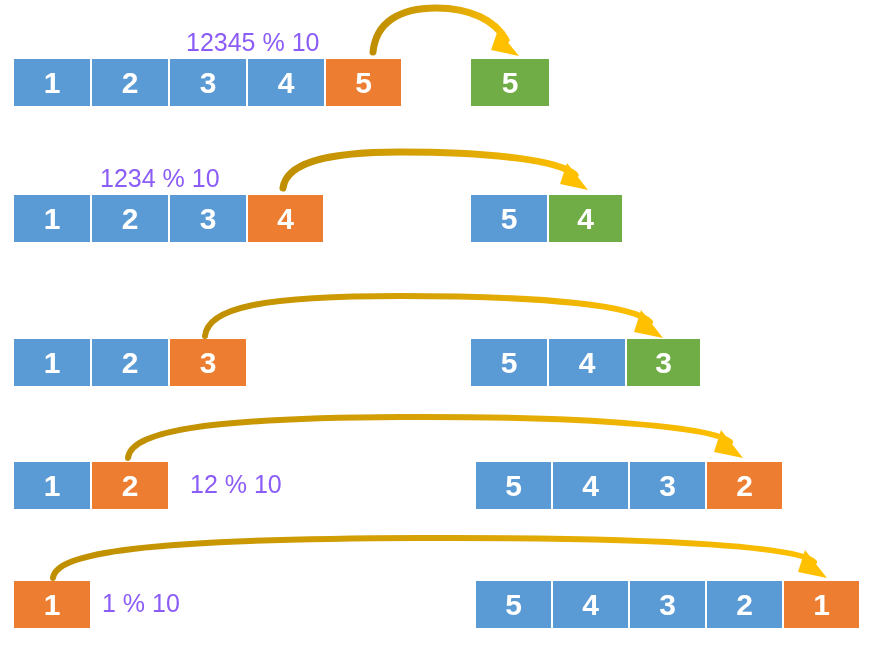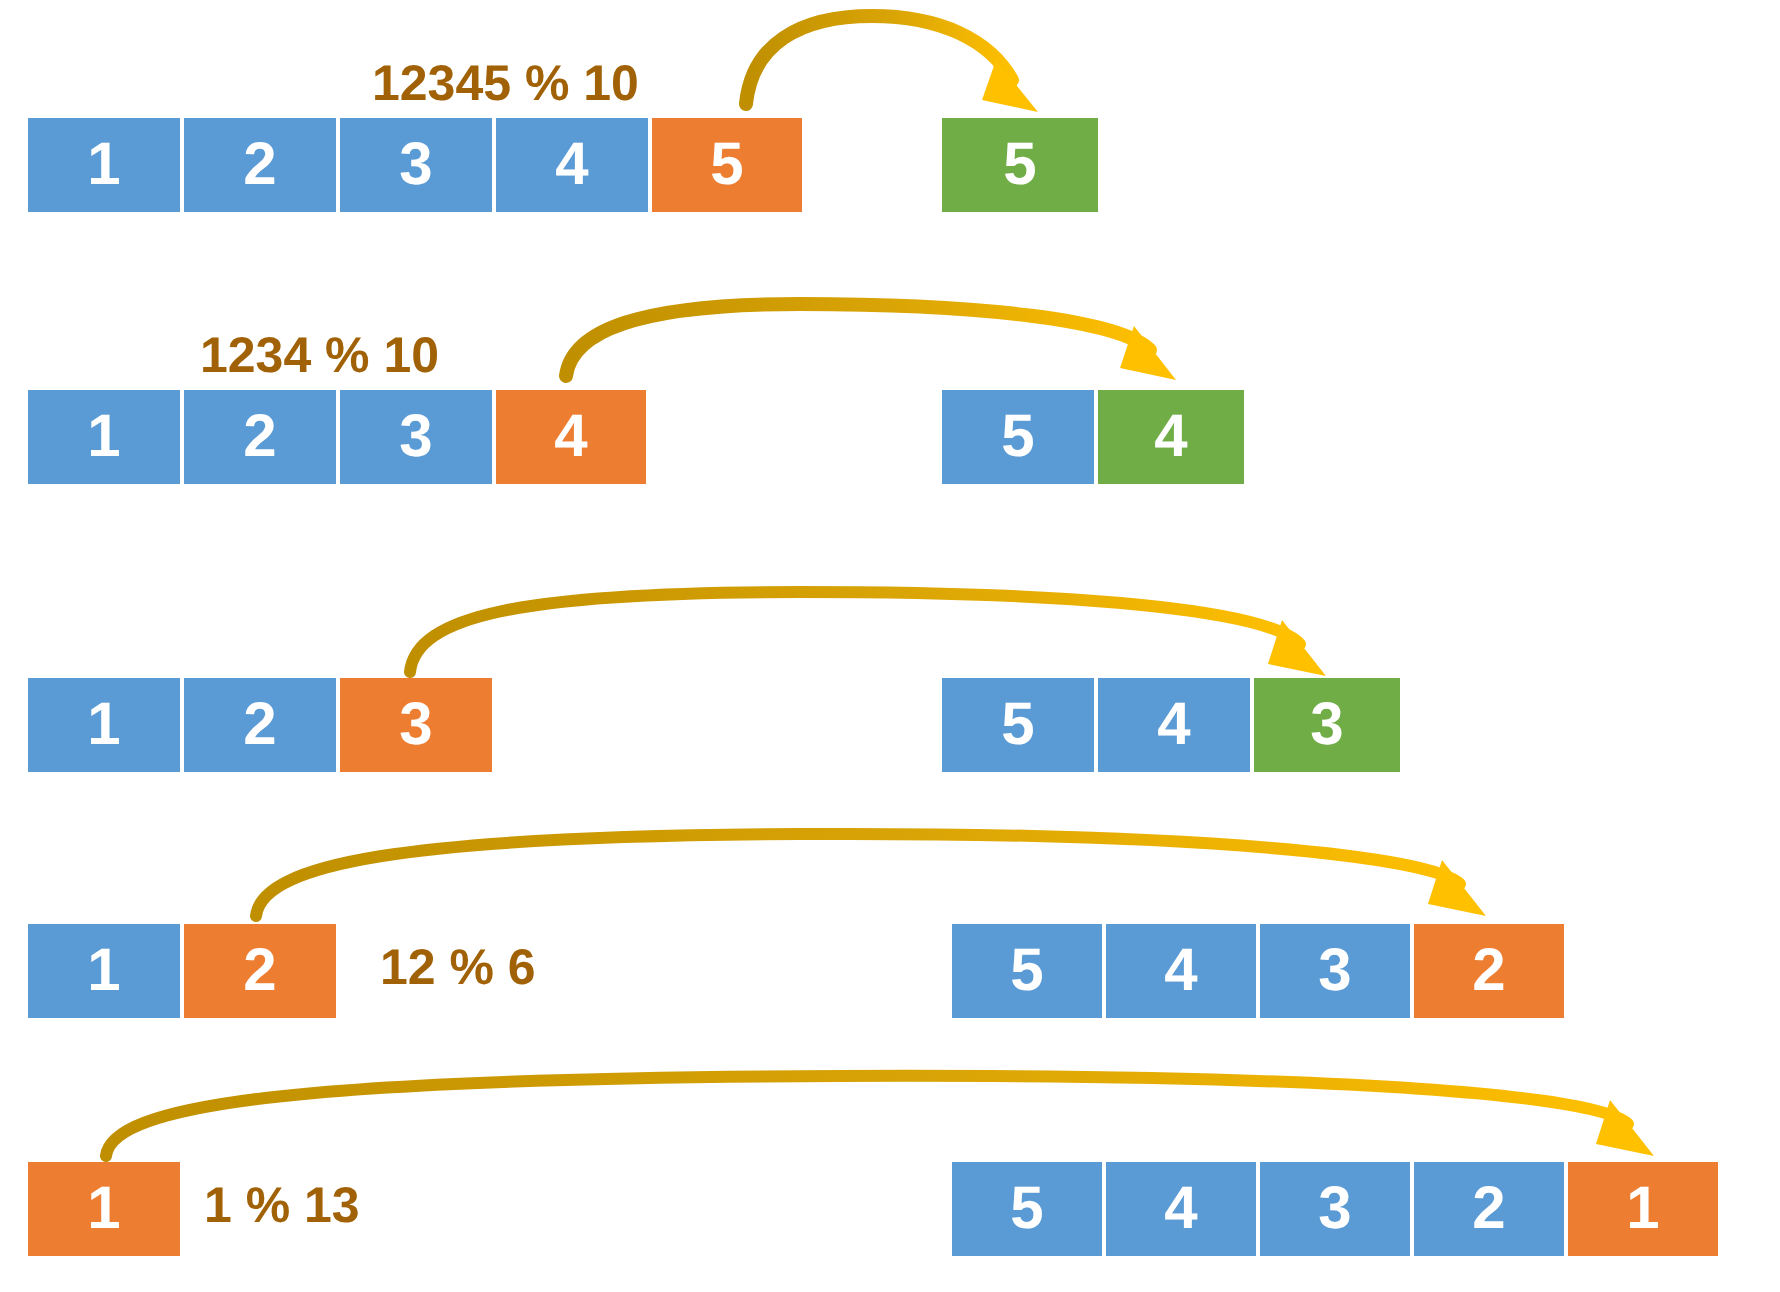--- a/index.html
+++ b/index.html
@@ -39,23 +39,23 @@
     letter-spacing: 0px;
     border: 1px solid #ffffff;
     user-select: none;
   }
   .cell.blue   { background: #5B9BD5; }
   .cell.orange { background: #ED7D31; }
   .cell.green  { background: #70AD47; }
 
   .oplabel {
     position: absolute;
-    color: #a16207;
+    color: #8b5cf6;
     font-family: "Liberation Sans", sans-serif;
-    font-weight: bold;
+    font-weight: normal;
     font-size: 25px;
     line-height: 1;
     white-space: nowrap;
   }
   .arrow-layer {
     position: absolute;
     left: 0; top: 0;
     width: 890px;
     height: 646px;
     pointer-events: none;
@@ -95,33 +95,33 @@
     <div class="cell blue" style="left:13px;top:58px;width:78px;height:49px;">1</div>
     <div class="cell blue" style="left:91px;top:58px;width:78px;height:49px;">2</div>
     <div class="cell orange" style="left:169px;top:58px;width:78px;height:49px;">3</div>
 
     <div class="cell blue" style="left:470px;top:58px;width:78px;height:49px;">5</div>
     <div class="cell blue" style="left:548px;top:58px;width:78px;height:49px;">4</div>
     <div class="cell green" style="left:626px;top:58px;width:75px;height:49px;">3</div>
   </div>
 
   <div class="row" style="top:410px;height:120px;">
-    <div class="oplabel" style="left:190px;top:62px;">12 % 6</div>
+    <div class="oplabel" style="left:190px;top:62px;">12 % 10</div>
 
     <div class="cell blue" style="left:13px;top:51px;width:78px;height:49px;">1</div>
     <div class="cell orange" style="left:91px;top:51px;width:78px;height:49px;">2</div>
 
     <div class="cell blue" style="left:475px;top:51px;width:77px;height:49px;">5</div>
     <div class="cell blue" style="left:552px;top:51px;width:77px;height:49px;">4</div>
     <div class="cell blue" style="left:629px;top:51px;width:77px;height:49px;">3</div>
     <div class="cell orange" style="left:706px;top:51px;width:77px;height:49px;">2</div>
   </div>
 
   <div class="row" style="top:530px;height:116px;">
-    <div class="oplabel" style="left:102px;top:61px;">1 % 13</div>
+    <div class="oplabel" style="left:102px;top:61px;">1 % 10</div>
 
     <div class="cell orange" style="left:13px;top:50px;width:78px;height:49px;">1</div>
 
     <div class="cell blue" style="left:475px;top:50px;width:77px;height:49px;">5</div>
     <div class="cell blue" style="left:552px;top:50px;width:77px;height:49px;">4</div>
     <div class="cell blue" style="left:629px;top:50px;width:77px;height:49px;">3</div>
     <div class="cell blue" style="left:706px;top:50px;width:77px;height:49px;">2</div>
     <div class="cell orange" style="left:783px;top:50px;width:77px;height:49px;">1</div>
   </div>
 

